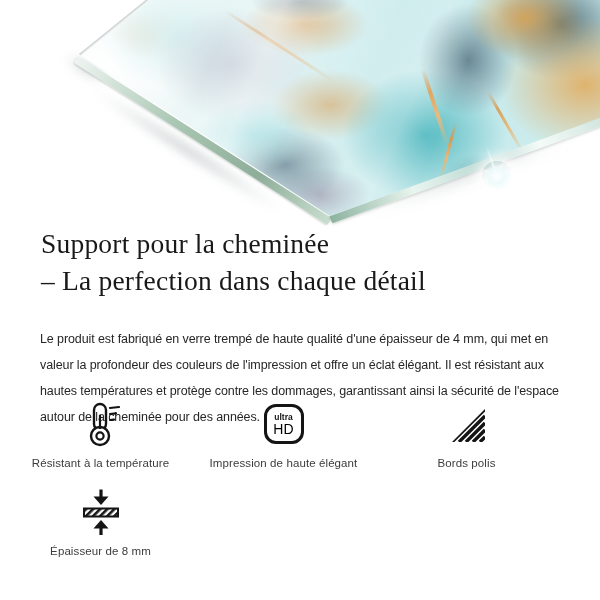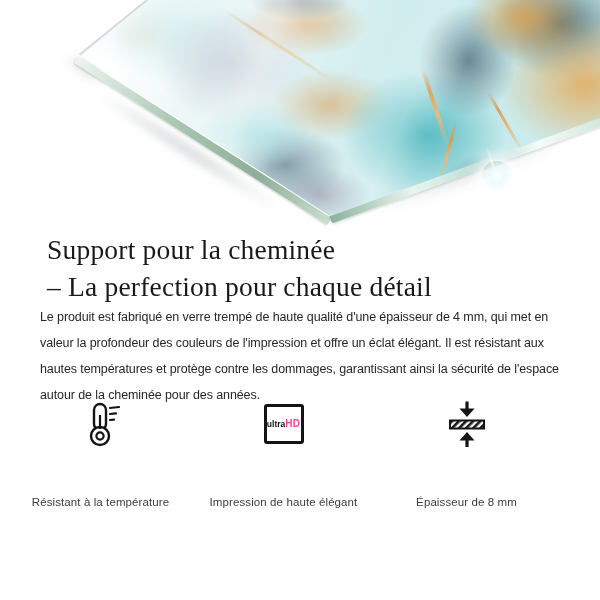--- a/index.html
+++ b/index.html
@@ -98,46 +98,46 @@
   }
   .sparkle .ray{position:absolute;left:50%;top:50%;
     background:linear-gradient(90deg, rgba(255,255,255,0), #ffffff 45%, #ffffff 55%, rgba(255,255,255,0));}
   .r1{width:92px;height:2.4px;transform:translate(-50%,-50%) rotate(-20deg);}
   .r2{width:64px;height:2.2px;transform:translate(-50%,-50%) rotate(70deg);}
   .r3{width:42px;height:1.6px;transform:translate(-50%,-50%) rotate(25deg);opacity:.85;}
   .r4{width:42px;height:1.6px;transform:translate(-50%,-50%) rotate(115deg);opacity:.85;}
 
   
   h1{
-    position:absolute;left:40px;top:224px;margin:7px;
+    position:absolute;left:40px;top:224px;margin:1px;
     font-family:"Liberation Serif","DejaVu Serif",serif;
     font-weight:400;font-size:27.5px;line-height:37px;color:#191919;
     letter-spacing:0.2px;
   }
   h1 span{display:block;}
   .desc{
-    position:absolute;left:40px;top:304px;width:524px;margin:0;
+    position:absolute;left:40px;top:326px;width:524px;margin:0;
     font-size:12.5px;line-height:26px;color:#262626;letter-spacing:-0.1px;
   }
 
   
   .features{
     position:absolute;left:9px;top:400px;width:549px;
     display:grid;grid-template-columns:repeat(3,1fr);row-gap:17px;
   }
   .feature{display:flex;flex-direction:column;align-items:center;}
   .icon-wrap{height:48px;display:flex;align-items:center;justify-content:center;margin-bottom:8px;color:#141414;}
-  .feature-label{font-size:11.5px;line-height:15px;color:#3c3c3c;letter-spacing:0.1px;text-align:right;margin-top:39px;}
+  .feature-label{font-size:11.5px;line-height:15px;color:#3c3c3c;letter-spacing:0.1px;text-align:right;}
 
   .uhd{
-    width:34px;height:34px;border:3px solid #141414;border-radius:3px;
-    display:flex;align-items:center;justify-content:center;
+    width:34px;height:34px;border:3px solid #141414;border-radius:12px;
+    display:flex;flex-direction:column;align-items:center;justify-content:center;
   }
   .uhd .u{font-size:8.5px;line-height:9px;font-weight:700;color:#141414;}
-  .uhd .hd{font-size:10px;line-height:14px;font-weight:700;color:#ec4899;letter-spacing:0.2px;}
+  .uhd .hd{font-size:14px;line-height:14px;font-weight:400;color:#000000;letter-spacing:0.2px;}
 
   svg{display:block;}
 </style>
 </head>
 <body>
 
 <div class="hero">
   <div class="shadow shadow-a"></div>
   <div class="shadow shadow-b"></div>
   <div class="shadow shadow-corner"></div>
@@ -160,21 +160,21 @@
     <div class="ray r1"></div>
     <div class="ray r2"></div>
     <div class="ray r3"></div>
     <div class="ray r4"></div>
     <div class="glow"></div>
   </div>
 </div>
 
 <h1>
   <span>Support pour la cheminée</span>
-  <span>– La perfection pour chaque détail</span>
+  <span>– La perfection dans chaque détail</span>
 </h1>
 
 <p class="desc">Le produit est fabriqué en verre trempé de haute qualité d'une épaisseur de 4 mm, qui met en valeur la profondeur des couleurs de l'impression et offre un éclat élégant. Il est résistant aux hautes températures et protège contre les dommages, garantissant ainsi la sécurité de l'espace autour de la cheminée pour des années.</p>
 
 <div class="features">
 
   <div class="feature">
     <div class="icon-wrap">
       <svg width="48" height="48" viewBox="0 0 48 48" fill="none">
         <rect x="17" y="4" width="12" height="26" rx="6" stroke="#141414" stroke-width="2.4"></rect>
@@ -194,20 +194,39 @@
       <div class="uhd">
         <span class="u">ultra</span>
         <span class="hd">HD</span>
       </div>
     </div>
     <div class="feature-label">Impression de haute élégant</div>
   </div>
 
 
 
+  <div class="feature">
+    <div class="icon-wrap">
+      <svg width="48" height="48" viewBox="0 0 48 48" fill="none">
+        <defs>
+          <clipPath id="triClip">
+              <polygon points="9,42 42,9 42,42"></polygon>
+            </clipPath>
+        </defs>
+        <g clip-path="url(#triClip)" stroke="#141414" stroke-width="3.4">
+          <line x1="9" y1="42" x2="42" y2="9"></line>
+          <line x1="16" y1="42" x2="42" y2="16"></line>
+          <line x1="23" y1="42" x2="42" y2="23"></line>
+          <line x1="30" y1="42" x2="42" y2="30"></line>
+          <line x1="37" y1="42" x2="42" y2="37"></line>
+        </g>
+      </svg>
+    </div>
+    <div class="feature-label">Bords polis</div>
+  </div>
 
   <div class="feature">
     <div class="icon-wrap">
       <svg width="48" height="48" viewBox="0 0 48 48" fill="none">
         <defs>
           <pattern id="hatch4" patternUnits="userSpaceOnUse" width="5" height="5" patternTransform="rotate(45)">
             <rect width="2.6" height="5" fill="#141414"></rect>
           </pattern>
         </defs>
         <line x1="24" y1="1.5" x2="24" y2="9" stroke="#141414" stroke-width="3.2"></line>

